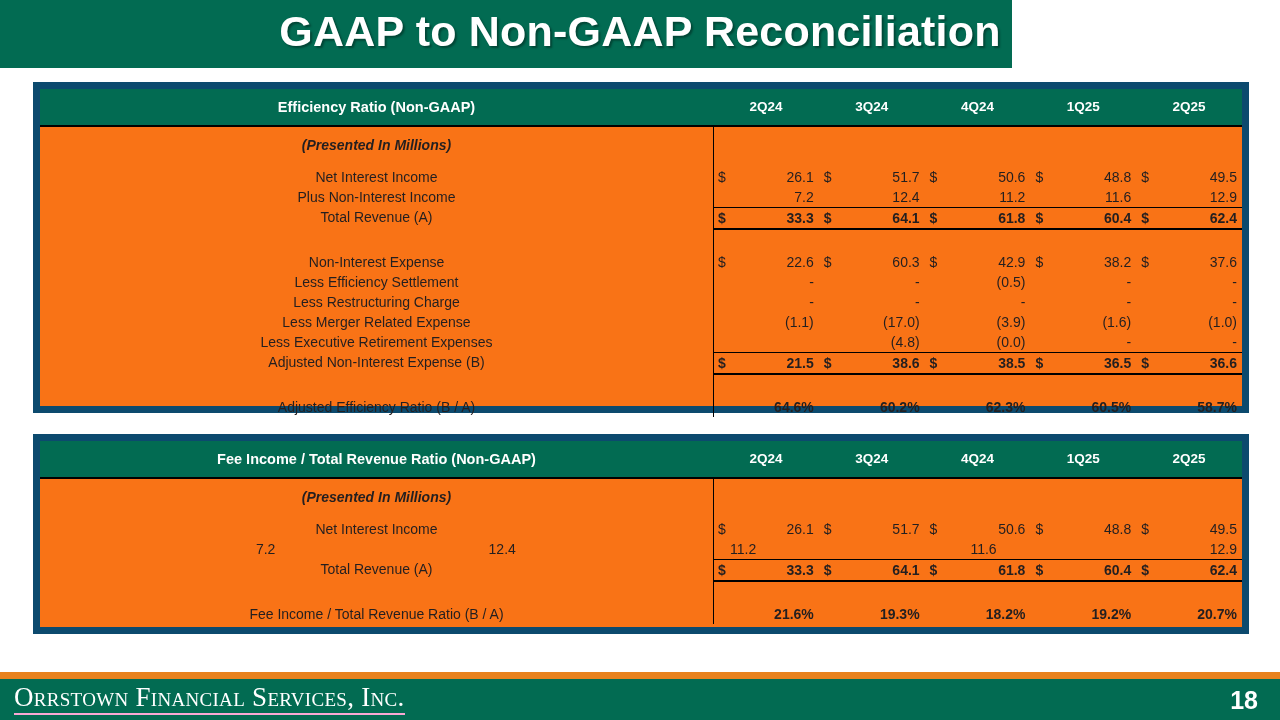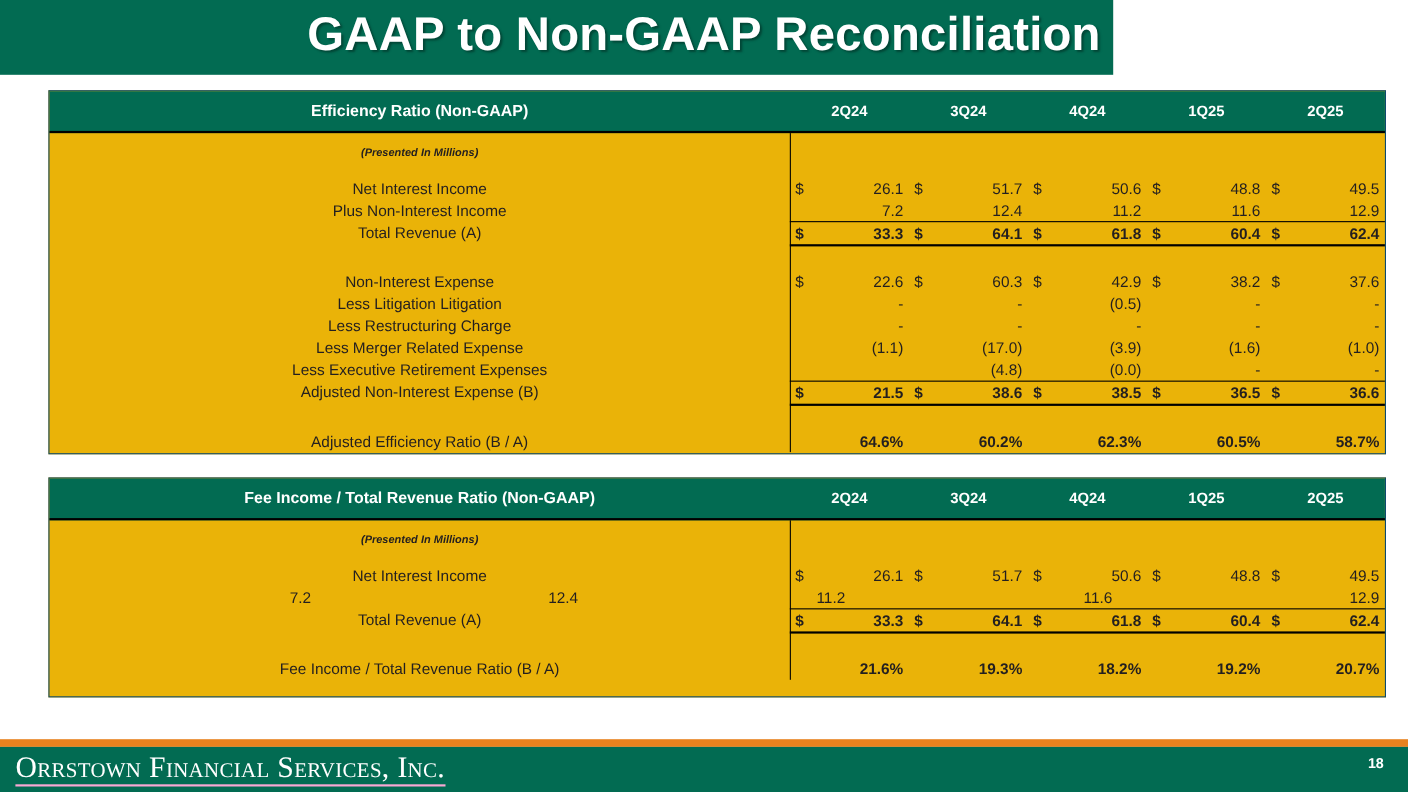--- a/index.html
+++ b/index.html
@@ -32,25 +32,25 @@
     font-size: 43px;
     font-weight: bold;
     letter-spacing: 0.2px;
     text-shadow: 2px 2px 2px rgba(0,0,0,0.35);
     white-space: nowrap;
   }
 
   
   .tbl {
     position: absolute;
-    left: 44px;
+    left: 33px;
     width: 1216px;
-    border: 1px solid #0c4a6e;
+    border: 7px solid #0c4a6e;
     box-sizing: border-box;
-    background: #eab308;
+    background: #f97316;
   }
   #table-efficiency { top: 82px; height: 331px; }
   #table-fee        { top: 434px; height: 200px; }
 
   .tbl-head {
     height: 36px;
     background: #026B52;
     border-bottom: 2px solid #000;
     position: relative;
   }
@@ -103,21 +103,21 @@
     width: 673px;
     flex: 0 0 673px;
     box-sizing: border-box;
     text-align: center;
     font-size: 14px;
     color: #231f20;
     line-height: 19px;
     padding-top: 1px;
   }
   .lbl.bold  { font-weight: normal; }
-  .lbl.ital  { font-style: italic; font-weight: bold; font-size: 10px; }
+  .lbl.ital  { font-style: italic; font-weight: bold; font-size: 14px; }
 
   .nums {
     flex: 1 1 auto;
     display: flex;
     box-sizing: border-box;
   }
   .cell {
     flex: 1 1 0;
     position: relative;
     box-sizing: border-box;
@@ -171,21 +171,21 @@
     letter-spacing: 0.3px;
     white-space: nowrap;
     border-bottom: 2px solid #f9a8d4;
     padding-bottom: 1px;
     line-height: 29px;
   }
   .page-num {
     position: absolute;
     right: 22px; top: 686px;
     color: #ffffff;
-    font-size: 13px;
+    font-size: 25px;
     font-weight: bold;
   }
 </style>
 </head>
 <body>
 
 <div class="title-band">
   <div class="title-text">GAAP to Non-GAAP Reconciliation</div>
 </div>
 
@@ -329,21 +329,21 @@
             <span class="val">38.2</span>
           </div>
         <div class="cell">
             <span class="cur">$</span>
             <span class="val">37.6</span>
           </div>
       </div>
     </div>
 
     <div class="row">
-      <div class="lbl">Less Litigation Litigation</div>
+      <div class="lbl">Less Efficiency Settlement</div>
       <div class="nums">
         <div class="cell">
             <span class="cur"></span>
             <span class="val">-</span>
           </div>
         <div class="cell">
             <span class="cur"></span>
             <span class="val">-</span>
           </div>
         <div class="cell">

